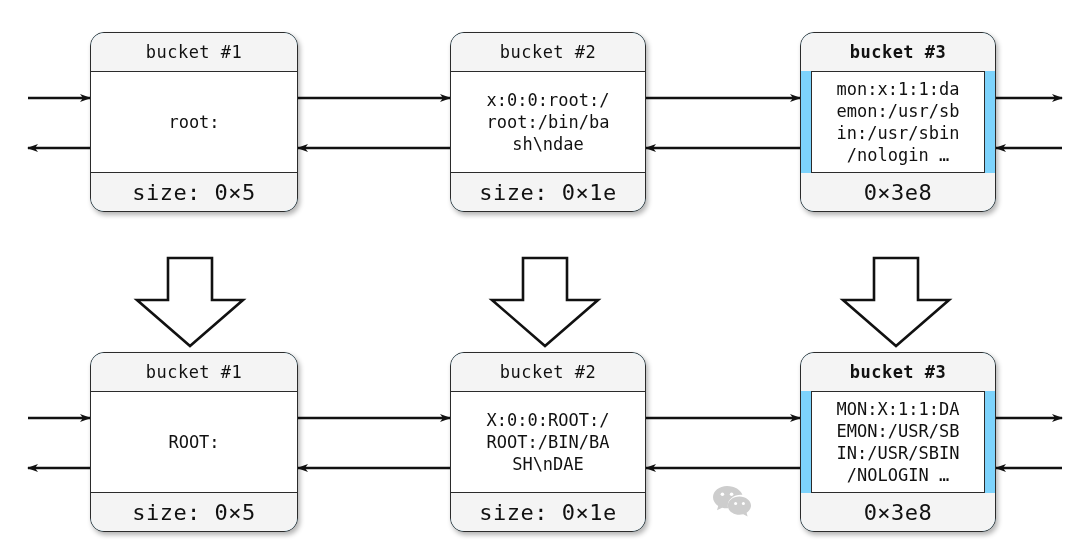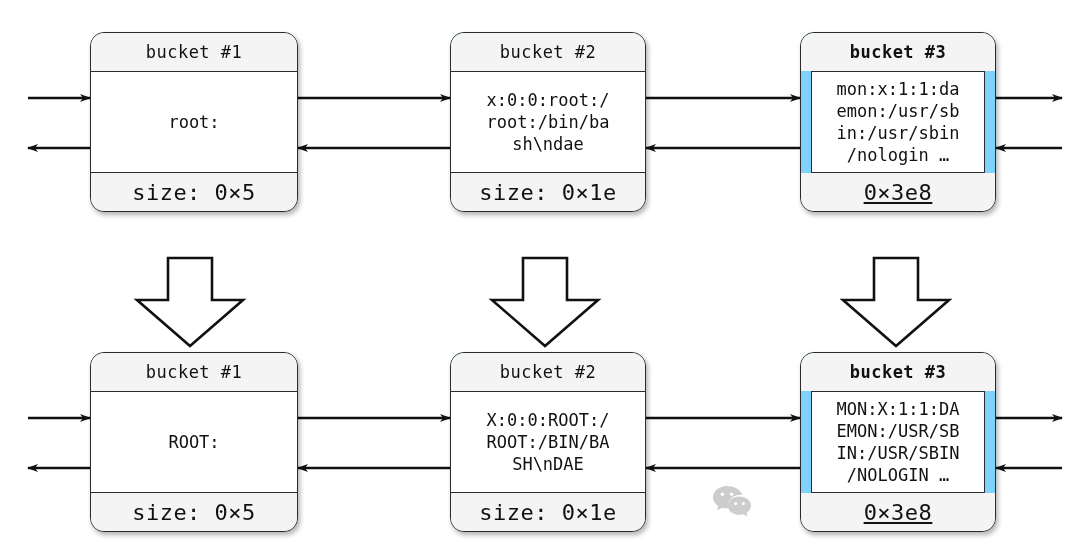--- a/index.html
+++ b/index.html
@@ -74,21 +74,21 @@
     height: 38px;
     background: #f4f4f4;
     border-top: 1.6px solid #2b2b2b;
     display: flex;
     align-items: center;
     justify-content: center;
     font-size: 22px;
     color: #111;
     letter-spacing: 0.5px;
   }
-  .bucket.framed .bucket-footer { border-top: none; text-decoration: underline; }
+  .bucket.framed .bucket-footer { border-top: none; }
 
   
   #watermark {
     position: absolute;
     left: 712px;
     top: 484px;
     display: flex;
     align-items: center;
     gap: 10px;
     color: #cdcdcd;

